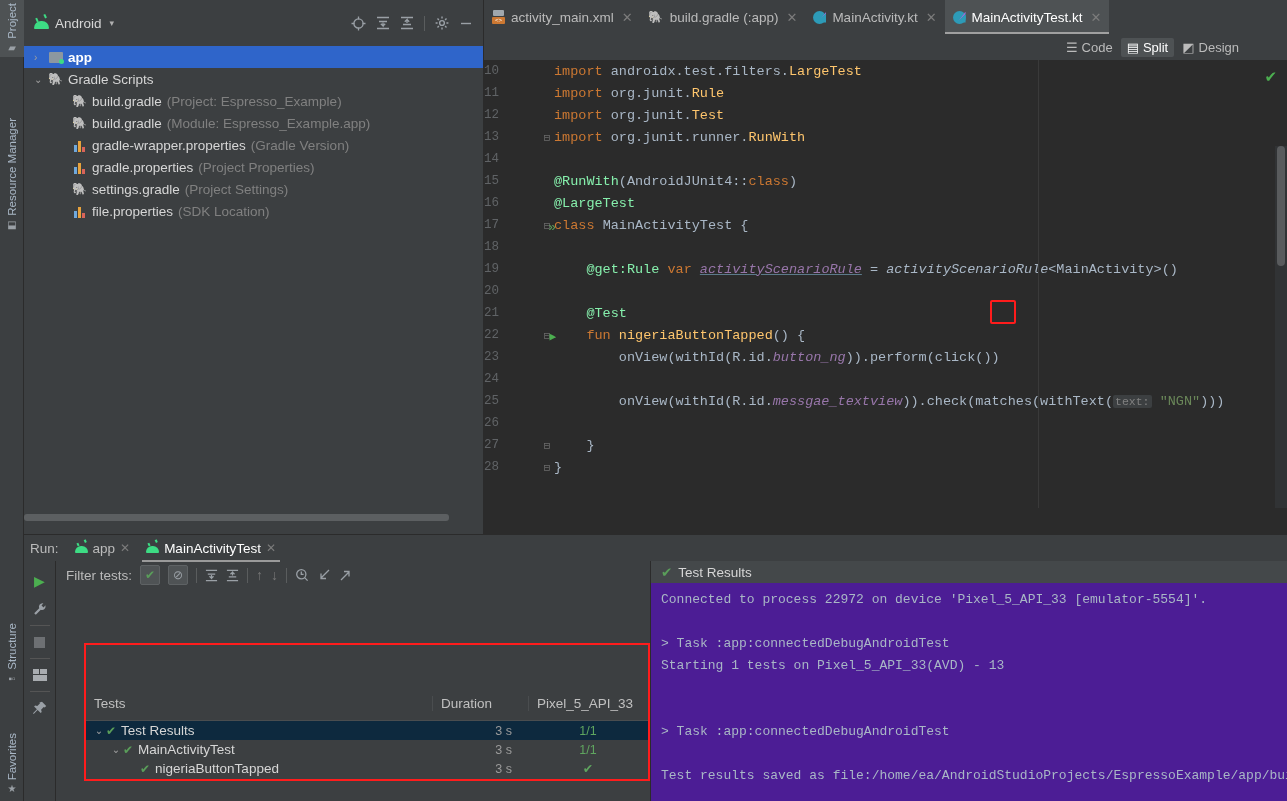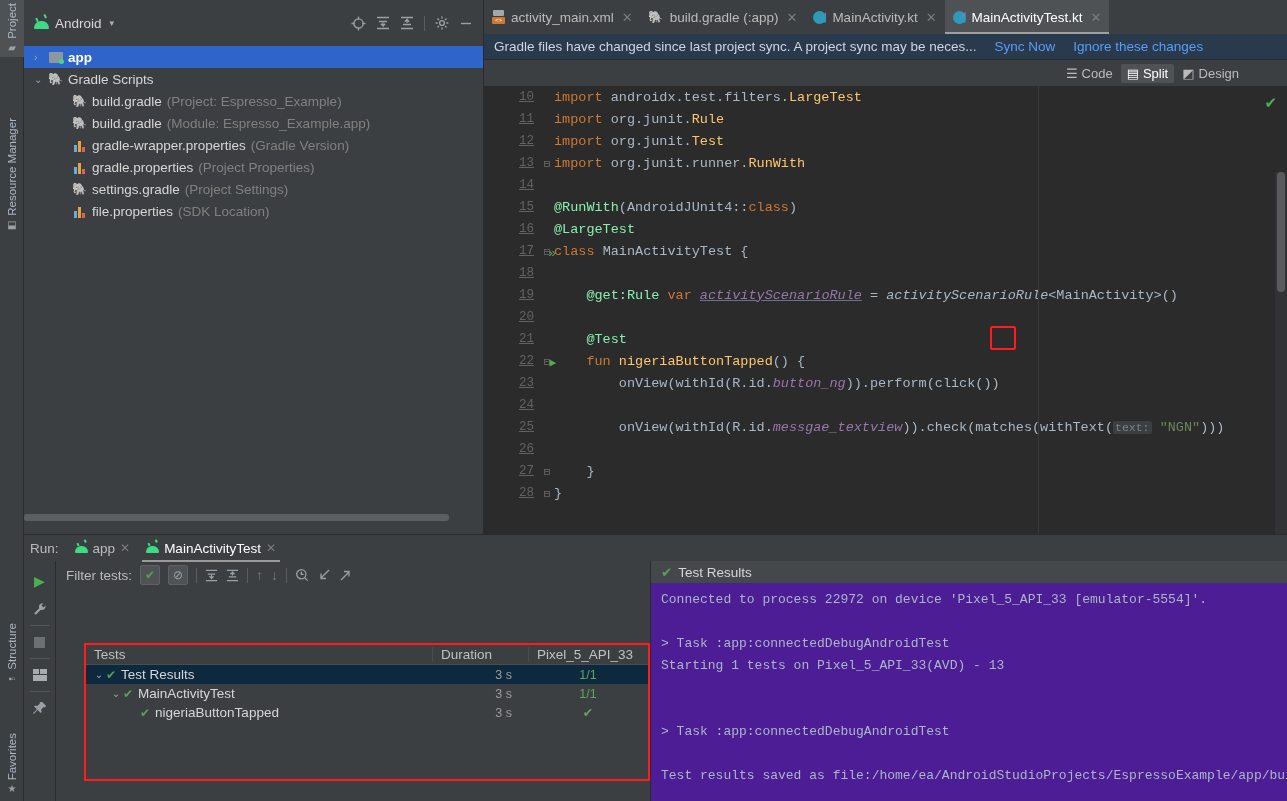--- a/index.html
+++ b/index.html
@@ -113,22 +113,22 @@
     height: 26px; background: #3c3f41; display: flex; align-items: center;
     justify-content: flex-end; gap: 2px; padding-right: 42px; font-size: 13px;
   }
   .vm { display: flex; align-items: center; gap: 4px; padding: 2px 6px; color: #bbbbbb; border-radius: 2px;}
   .vm.active { background: #4e5254; color: #ffffff; }
 
   .code-wrap { position: relative; height: 448px; background: #2b2b2b; overflow: hidden; }
   .code-rows { font-family: "Liberation Mono", monospace; font-size: 13.5px; }
   .crow { display: flex; height: 22px; align-items: center; }
   .gutter {
-    width: 56px; flex: 0 0 56px; text-align: right; padding-right: 6px;
-    color: #606366; font-size: 12.5px; position: relative; text-decoration: underline;
+    width: 56px; flex: 0 0 56px; text-align: left; padding-right: 6px;
+    color: #606366; font-size: 12.5px; position: relative;
   }
   .gmark { position: absolute; right: -16px; top: 2px; }
   .foldcol { width: 14px; flex: 0 0 14px; color: #6a6a6a; font-size: 11px; text-align:center; }
   .codetext { white-space: pre; color: #a9b7c6; }
   .editor-vline { position:absolute; left:554px; top:0; bottom:0; width:1px; background:#3a3a3a;}
   .kw { color: #cc7832; }
   .str { color: #6a8759; }
   .ann { color: #86efac; }
   .typ { color: #a9b7c6; }
   .fld { color: #9876aa; font-style: italic; }
@@ -173,22 +173,22 @@
   .status-row .cell { padding: 0 12px; display:flex; align-items:center; gap:10px; height:26px;}
   .status-row .div { width:1px;height:18px;background:#555;}
   .pbar { width: 150px; height: 4px; background:#4a4d4f; border-radius:2px; overflow:hidden;}
   .pbar i { display:block; height:4px; width:100%; background:#1f9a57; }
 
   .filter-row { height: 28px; display:flex; align-items:center; gap:8px; padding: 0 10px; font-size:13.5px;}
   .tgl { width:20px;height:20px;border-radius:2px;display:flex;align-items:center;justify-content:center;}
   .tgl.on { background:#4f5355; border:1px solid #5e6264;}
 
   .tests-box { position:absolute; left:28px; right:0px; top:82px; bottom:20px; border:2px solid #ff1c1c; }
-  .grid-head { display:flex; height:20px; align-items:center; font-size:13.5px; color:#c0c0c0; background:#3c3f41;
-    border-bottom:1px solid #4a4d4f;}
+  .grid-head { display:flex; height:35px; align-items:center; font-size:13.5px; color:#c0c0c0; background:#3c3f41;
+    border-bottom:1px solid #4a4d4f;margin-top:41px;}
   .gh { padding: 0 8px; }
   .gh.c1 { flex:1; }
   .gh.c2 { width:96px; border-left:1px solid #4a4d4f; }
   .gh.c3 { width:120px; border-left:1px solid #4a4d4f; }
   .test-row { display:flex; height:19px; align-items:center; font-size:13.5px; color:#d6d6d6;}
   .test-row.sel { background:#0d293e; }
   .tr-name { flex:1; display:flex; align-items:center; white-space:nowrap; }
   .tr-dur { width:96px; text-align:right; padding-right:16px; color:#9a9a9a; font-size:12.5px;}
   .tr-dev { width:120px; text-align:center; color:#5fa55f; font-size:12.5px;}
   .chk { color:#5a9e5a; font-size:12px; margin-right:5px; }
@@ -357,25 +357,20 @@
         <span>MainActivity.kt</span>
         <span class="close">✕</span>
       </div>
       <div class="tab active">
         <span class="kt-ic"></span>
         <span>MainActivityTest.kt</span>
         <span class="close">✕</span>
       </div>
     </div>
 
-    <div class="notif">
-      <span>Gradle files have changed since last project sync. A project sync may be neces...</span>
-      <span class="link">Sync Now</span>
-      <span class="link">Ignore these changes</span>
-    </div>
 
     <div class="viewmodes">
       <div class="vm">
         <span>☰</span>
         <span>Code</span>
       </div>
       <div class="vm active">
         <span>▤</span>
         <span>Split</span>
       </div>

